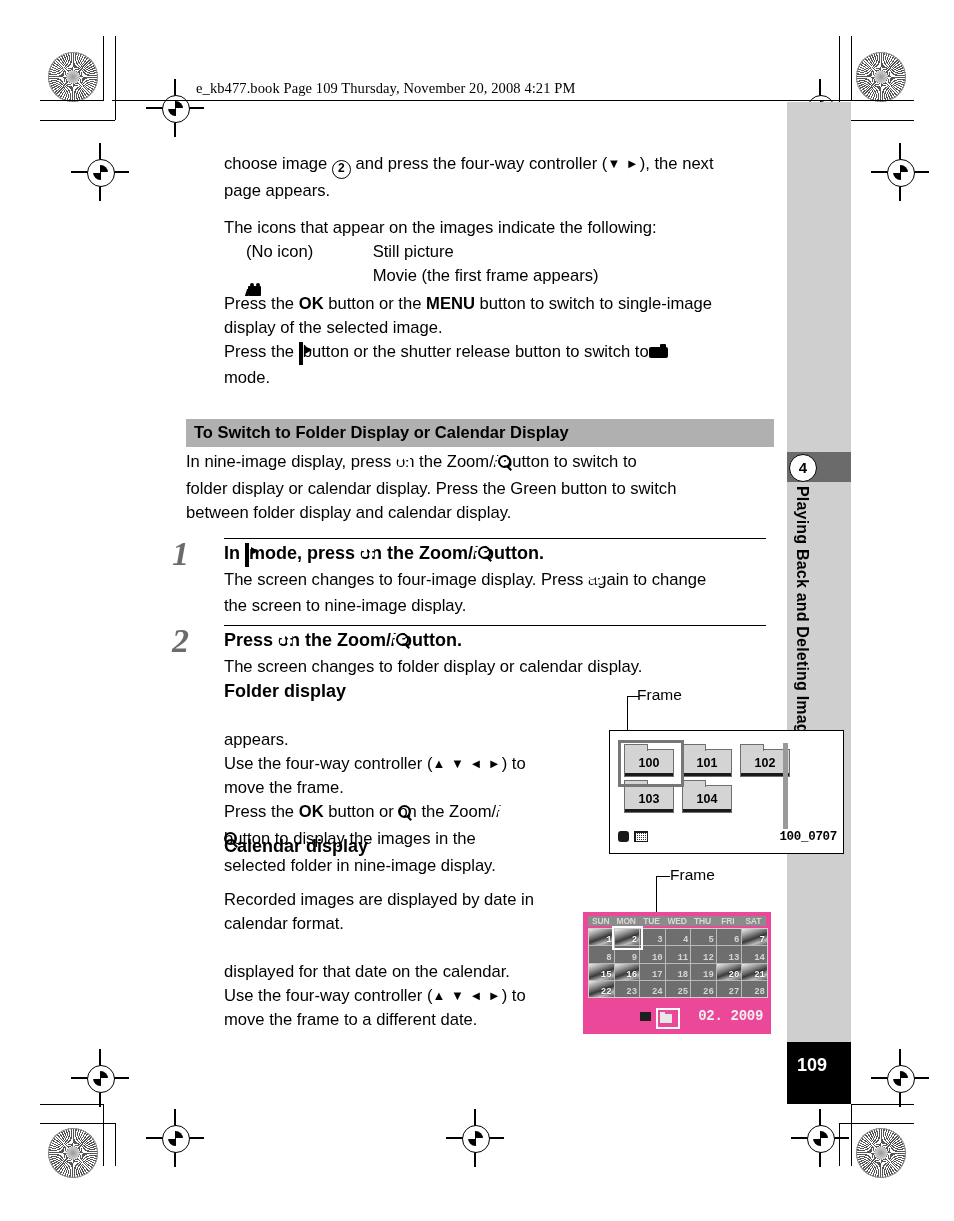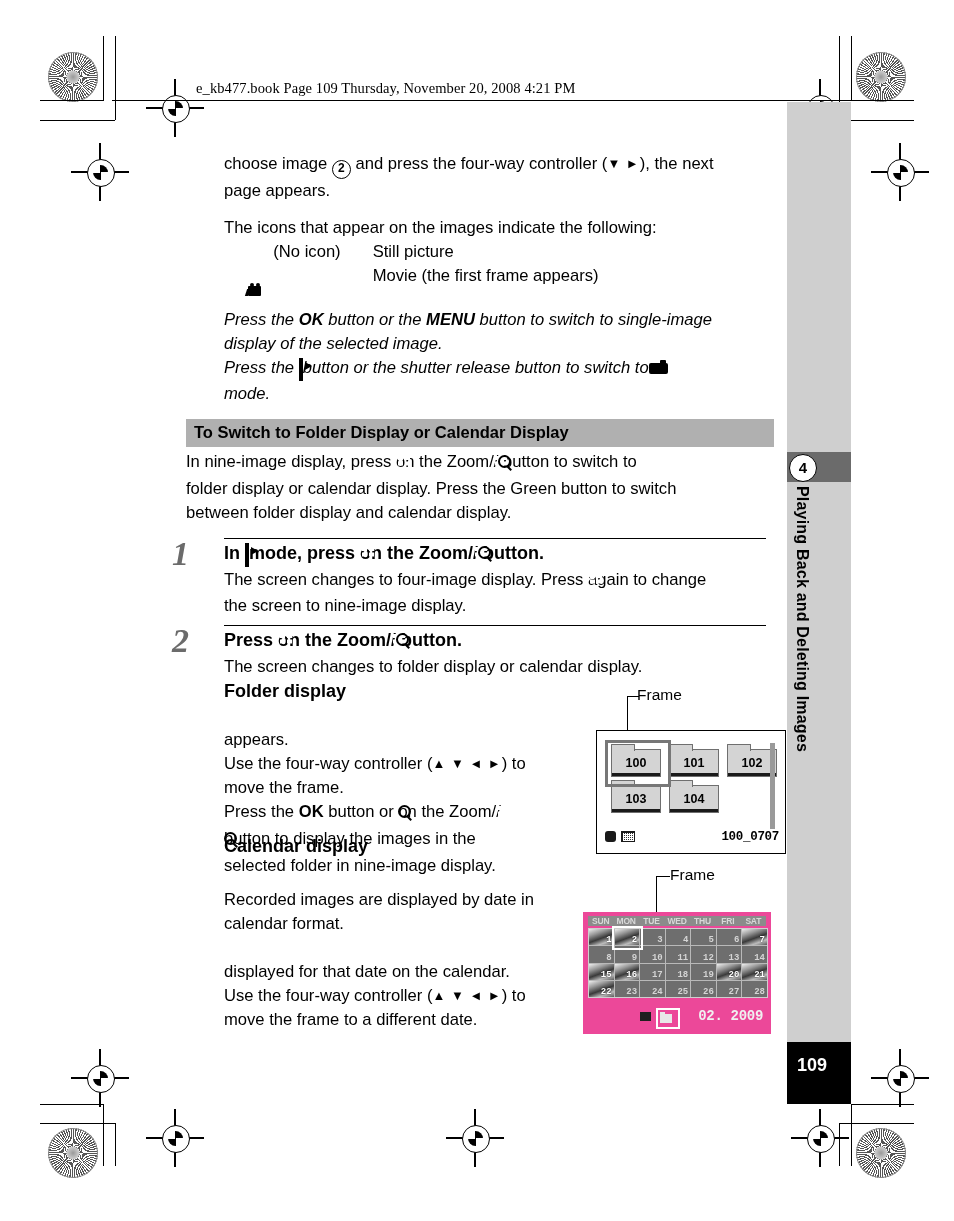--- a/index.html
+++ b/index.html
@@ -205,32 +205,32 @@
 
 <div class="abs body-text col" style="left:224px;top:152px;">
   <span>choose image</span>
   <span class="circ2">2</span>
   <span>and press the four-way controller (</span><span class="arr">▼ ►</span><span>), the next</span><br>
   <span>page appears.</span>
 </div>
 
 <div class="abs body-text" style="left:224px;top:216px;">The icons that appear on the images indicate the following:</div>
 
-<div class="abs body-text" style="left:246px;top:240px;text-align:center;">
+<div class="abs body-text" style="left:246px;top:240px;">
   <span style="display:inline-block;width:122px;">(No icon)</span>
   <span>Still picture</span>
 </div>
 <div class="abs body-text" style="left:246px;top:264px;">
   <span style="display:inline-block;width:122px;">
     <span class="ic-movie"><i></i></span>
   </span>
   <span>Movie (the first frame appears)</span>
 </div>
 
-<div class="abs body-text col" style="left:224px;top:308px;font-style:italic;">
+<div class="abs body-text col" style="left:224px;top:292px;">
   <span>Press the</span>
   <b class="k">OK</b>
   <span>button or the</span>
   <b class="k">MENU</b>
   <span>button to switch to single-image</span><br>
   <span>display of the selected image.</span><br>
   <span>Press the</span>
   <span class="ic-play"></span>
   <span>button or the shutter release button to switch to</span>
   <span class="ic-cam"></span><br>
@@ -288,21 +288,21 @@
   <span>on the Zoom/</span><span class="ic-grid"></span>/<br>
   <span class="ic-mag"></span>
   <span>button to display the images in the</span><br>
   <span>selected folder in nine-image display.</span>
 </div>
 
 <div class="lbl-frame" style="left:637px;top:686px;">Frame</div>
 <div class="leader" style="left:627px;top:696px;width:12px;height:1.4px;"></div>
 <div class="leader" style="left:627px;top:696px;width:1.4px;height:36px;"></div>
 
-<div class="lcd" style="left:596px;top:730px;width:188px;height:122px;">
+<div class="lcd" style="left:609px;top:730px;width:188px;height:122px;padding-left:45px;">
   <div class="folder" style="left:14px;top:18px;width:48px;height:26px;line-height:26px;">
     <div class="tab"></div><div class="shade"></div>
     <span>100</span>
   </div>
   <div class="folder" style="left:72px;top:18px;width:48px;height:26px;line-height:26px;">
     <div class="tab"></div><div class="shade"></div>
     <span>101</span>
   </div>
   <div class="folder" style="left:130px;top:18px;width:48px;height:26px;line-height:26px;">
     <div class="tab"></div><div class="shade"></div>

